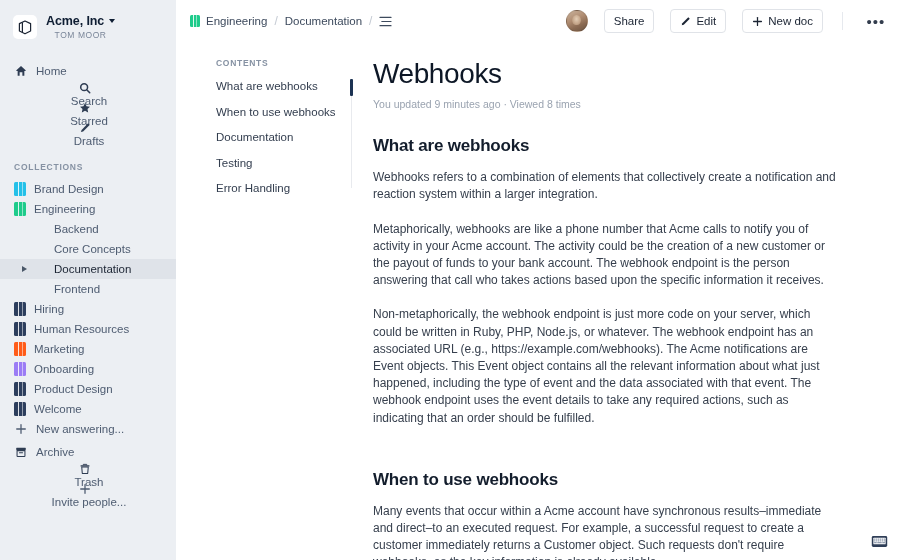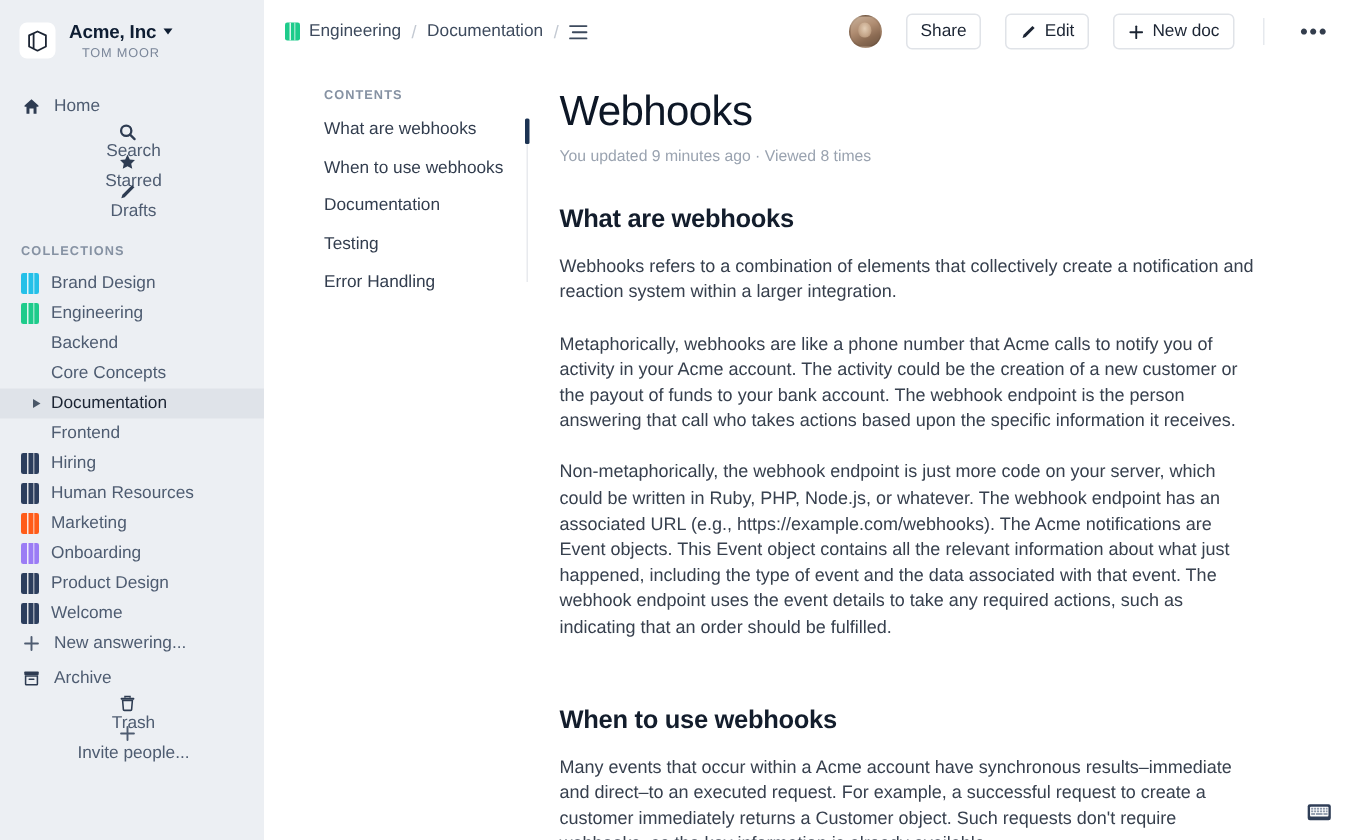--- a/index.html
+++ b/index.html
@@ -90,21 +90,21 @@
     width: 1.3px; background: rgba(255,255,255,.85);
   }
   .book::before {
     content:""; position:absolute; left: 7.5px; top: 0; bottom: 0;
     width: 1.3px; background: rgba(255,255,255,.5);
   }
 
   .doc-item {
     display: flex; align-items: center;
     height: 20px; font-size: 11.5px; color: #4e5c71;
-    padding-left: 34px; cursor: pointer;
+    padding-left: 54px; cursor: pointer;
   }
   .doc-item.active {
     background: #dfe3e9; color: #1b2433; font-weight: normal;
   }
   .disclosure {
     position: absolute; left: 22px;
     width: 0; height: 0;
     border-top: 3.5px solid transparent;
     border-bottom: 3.5px solid transparent;
     border-left: 5px solid #4a5768;

